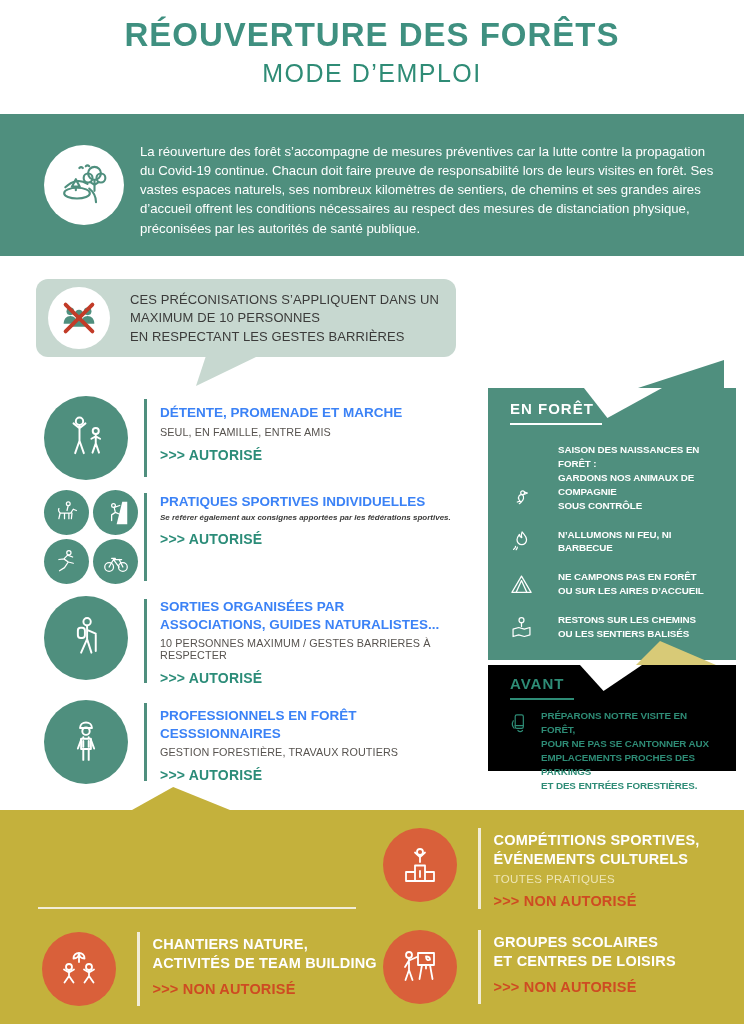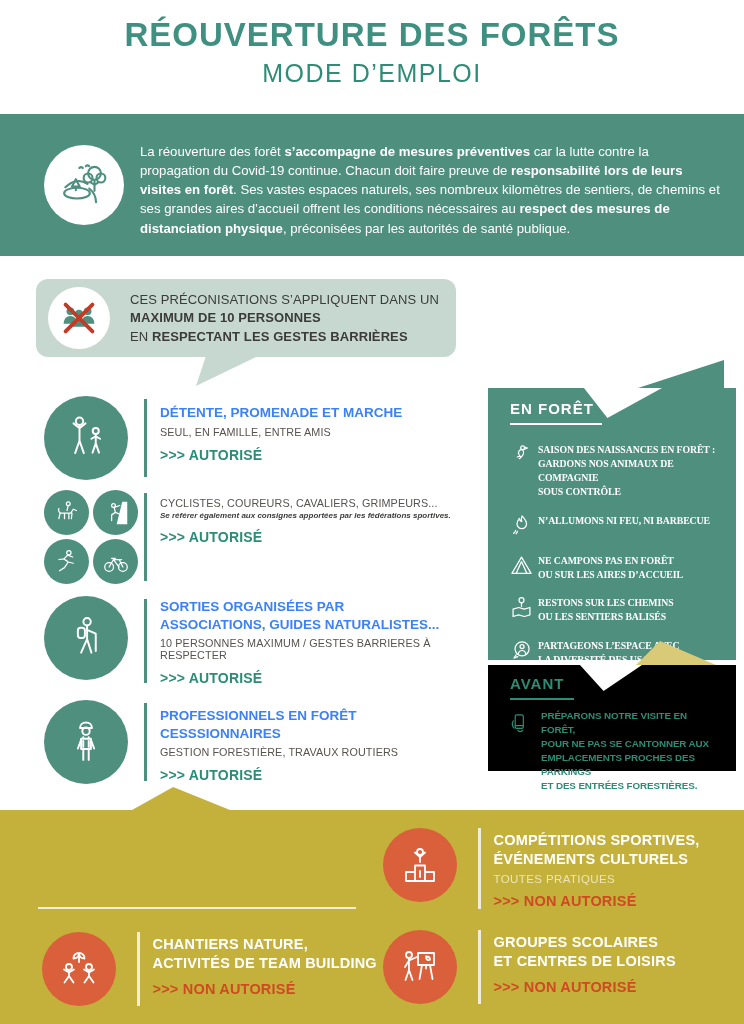--- a/index.html
+++ b/index.html
@@ -1,18 +1,18 @@
 <!DOCTYPE html>
 <html><head>
 <meta charset="utf-8">
 <style>
   html,body{margin:0;padding:0;background:#e8e8e8;}
   .page{position:relative;width:744px;height:1024px;margin:0 auto;background:#ffffff;
         font-family:"Liberation Sans",sans-serif;overflow:hidden;}
-  b{font-weight:700;}
+  b{font-weight:400;}
 
   
   .header{position:absolute;top:16px;left:0;width:744px;text-align:center;}
   .title{font-size:33px;font-weight:700;color:#3F9080;letter-spacing:1px;}
   .subtitle{font-size:25px;font-weight:400;color:#2F8C76;letter-spacing:1.5px;margin-top:5px;}
 
   
   .intro{position:absolute;top:114px;left:0;width:744px;height:142px;background:#4F8F7E;}
   .intro-circle{position:absolute;left:44px;top:31px;width:80px;height:80px;border-radius:50%;
                 background:#fff;color:#4F8F7E;display:flex;align-items:center;justify-content:center;}
@@ -44,21 +44,21 @@
 
   
   .enforet{position:absolute;left:488px;top:388px;width:248px;height:272px;background:#4F8F7E;color:#fff;}
   .enforet-peak{position:absolute;left:638px;top:360px;width:86px;height:28px;background:#4F8F7E;
                 clip-path:polygon(100% 0,100% 100%,0 100%);}
   .enforet-cut{position:absolute;left:96px;top:0;width:78px;height:30px;background:#fff;
                clip-path:polygon(0 0,100% 0,30% 100%);}
   .panel-title{position:absolute;left:22px;top:12px;font-size:15px;font-weight:700;letter-spacing:1px;}
   .panel-rule{position:absolute;left:22px;top:35px;width:92px;height:2px;background:#fff;}
   .ef-items{position:absolute;left:20px;top:53px;width:214px;display:flex;flex-direction:column;gap:13px;}
-  .ef-item{display:flex;gap:3px;align-items:flex-start;font-family:Liberation Serif, serif;}
+  .ef-item{display:flex;gap:23px;align-items:flex-end;}
   .ef-icon{flex:0 0 27px;height:27px;color:#fff;}
   .ef-text{font-size:9.8px;font-weight:700;line-height:1.42;white-space:pre-line;letter-spacing:-0.1px;padding-top:2px;}
 
   
   .avant{position:absolute;left:488px;top:665px;width:248px;height:106px;background:#000000;}
   .avant-peak{position:absolute;left:636px;top:641px;width:80px;height:24px;background:#D8CA77;
               clip-path:polygon(30% 0,100% 100%,0 100%);}
   .avant-cut{position:absolute;left:92px;top:0;width:62px;height:26px;background:#fff;
              clip-path:polygon(0 0,100% 0,38% 100%);}
   .avant-title{position:absolute;left:22px;top:10px;font-size:15px;font-weight:700;color:#2E8C76;letter-spacing:1px;}
@@ -180,21 +180,21 @@
           <svg width="30" height="30" viewBox="0 0 48 48" fill="none" stroke="currentColor" stroke-width="2" stroke-linecap="round" stroke-linejoin="round">
             <circle cx="13" cy="32" r="7"></circle>
               <circle cx="35" cy="32" r="7"></circle>
             <path d="M13 32l7-12h9 M20 20l9 12 M29 20l6 12 M26 20h7 M17 18h6"></path>
           </svg>
         </div>
       </div>
     </div>
     <div class="act-sep"></div>
     <div class="act-body" style="padding-top:3px;">
-      <div class="act-sub">CYCLISTES, COUREURS, CAVALIERS, GRIMPEURS...</div>
+      <div class="act-title">PRATIQUES SPORTIVES INDIVIDUELLES</div>
       <div class="act-note">Se référer également aux consignes apportées par les fédérations sportives.</div>
       <div class="act-status">&gt;&gt;&gt; AUTORISÉ</div>
     </div>
   </div>
 
   <div class="activity" style="top:596px;">
     <div class="act-icons">
       <div class="circle-lg">
         <svg width="52" height="52" viewBox="0 0 48 48" fill="none" stroke="currentColor" stroke-width="1.8" stroke-linecap="round" stroke-linejoin="round">
           <circle cx="25" cy="9" r="3.4"></circle>

